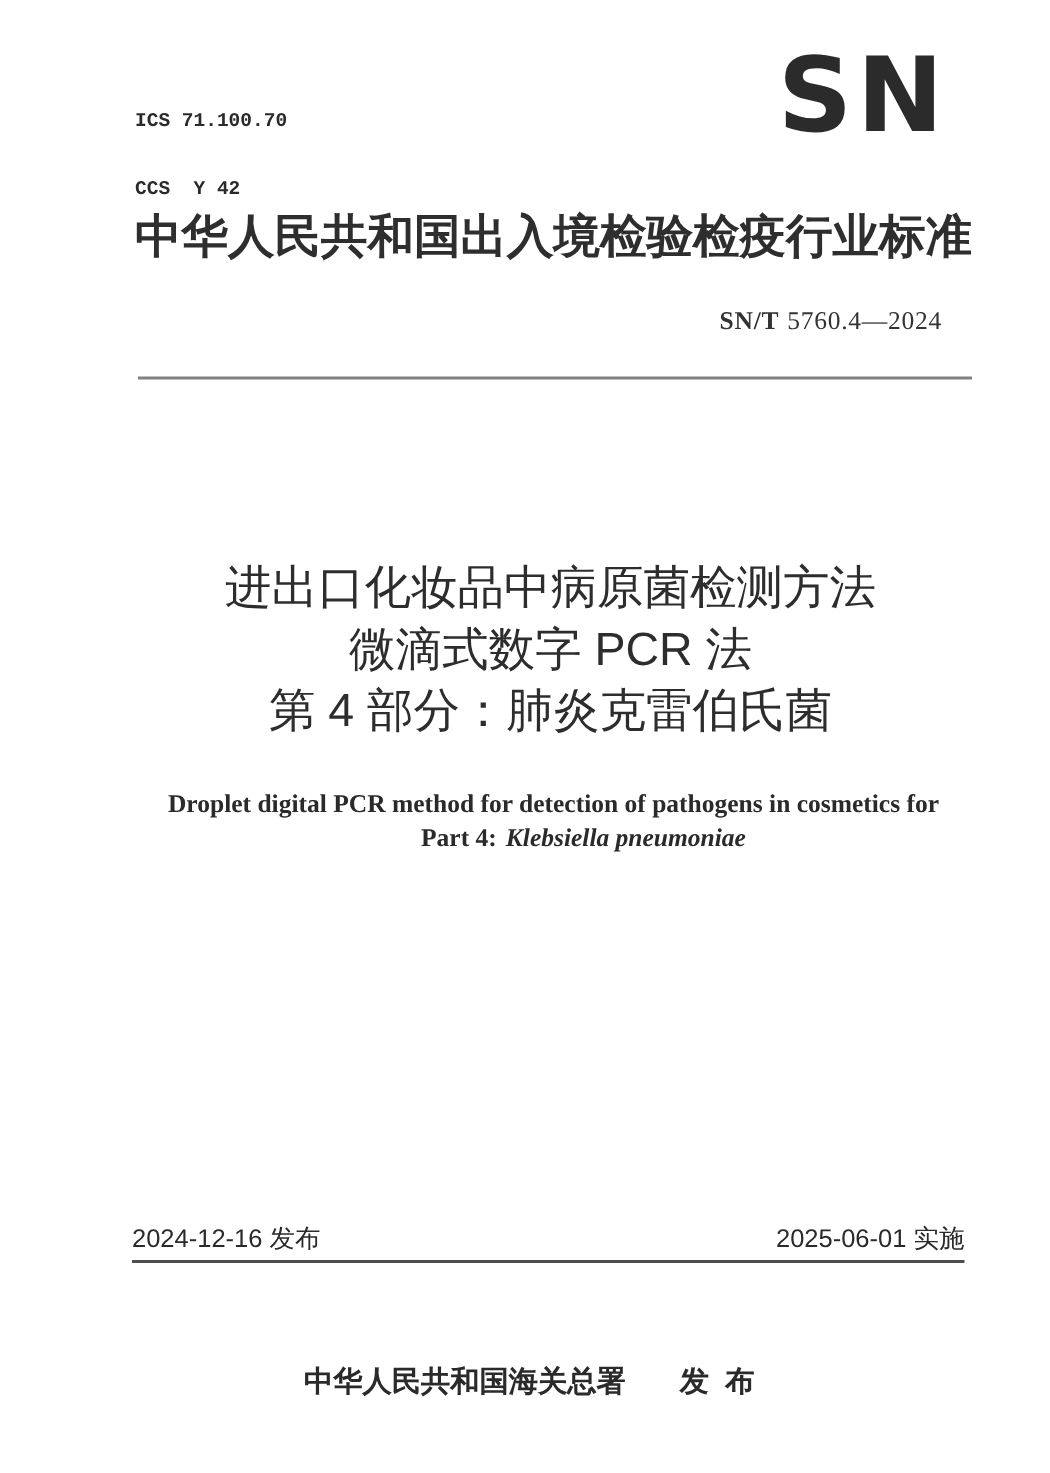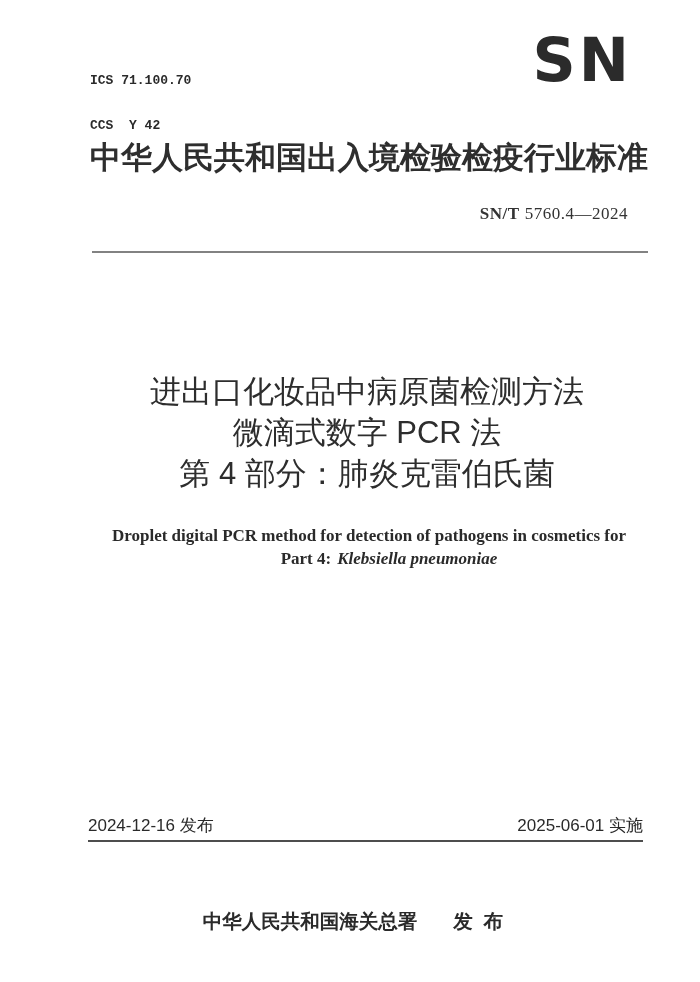--- a/index.html
+++ b/index.html
@@ -25,21 +25,21 @@
     white-space: pre;
     color: #2a2a2a;
   }
   .sn-logo {
     position: absolute;
     left: 468px;
     top: 30px;
     width: 164px;
     font-family: "DejaVu Sans", sans-serif;
     font-weight: 900;
-    font-size: 60px;
+    font-size: 69px;
     line-height: 1;
     letter-spacing: 3px;
     color: #2b2b2b;
     text-align: right;
   }
   .header-title {
     position: absolute;
     left: 90px;
     width: 558px;
     top: 141px;

